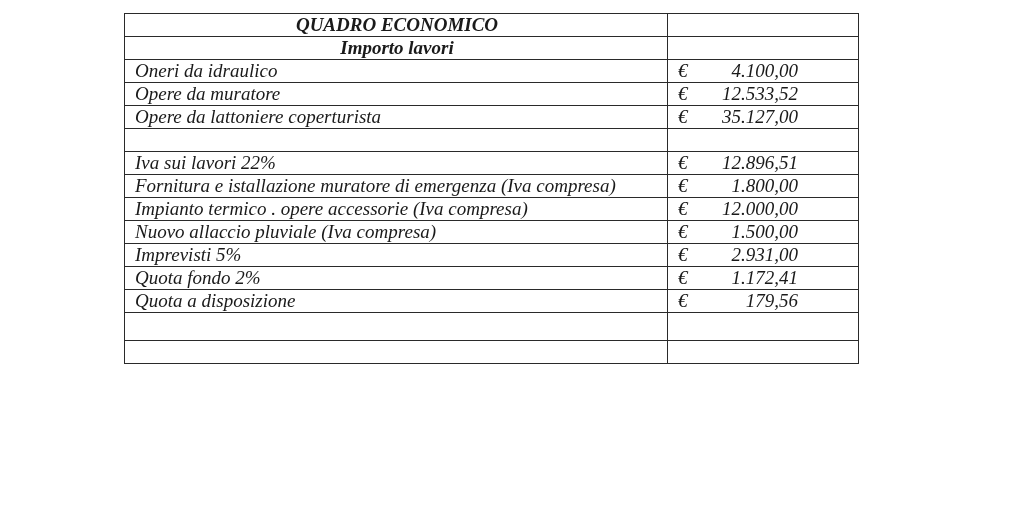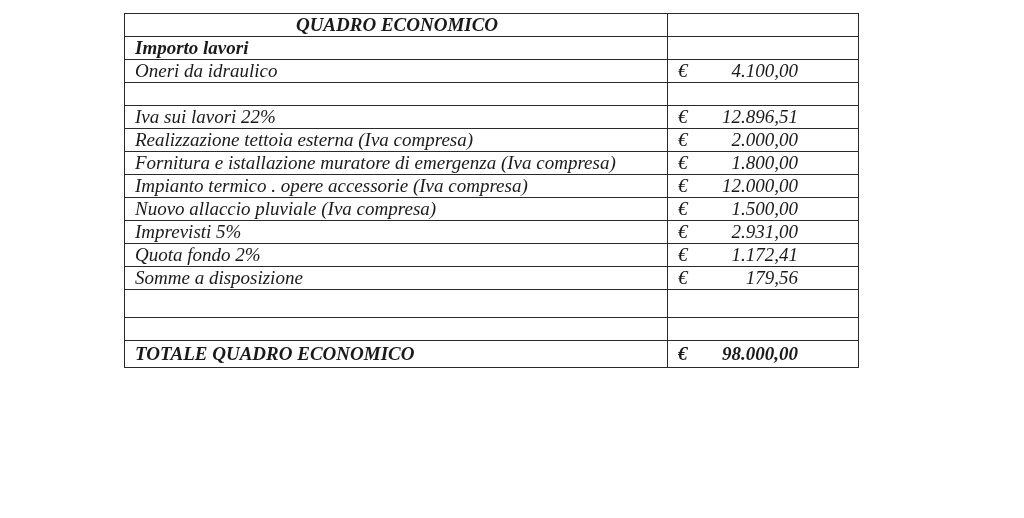--- a/index.html
+++ b/index.html
@@ -5,21 +5,21 @@
     html, body { margin: 0; padding: 0; background: #ffffff; }
     body { width: 1024px; height: 518px; position: relative; overflow: hidden;
            font-family: "Liberation Serif", "DejaVu Serif", serif; color: #1a1a1a; }
     table.qe { position: absolute; left: 124px; top: 13px; border-collapse: collapse;
                width: 734px; table-layout: fixed; }
     table.qe td { border: 1.5px solid #2a2a2a; padding: 0 8px 0 10px; font-size: 19px;
                   line-height: 22px; height: 22px; white-space: nowrap; overflow: hidden; font-style: italic; }
     col.c1 { width: 543px; }
     col.c2 { width: 191px; }
     .title-cell { text-align: center; font-weight: bold; font-size: 20px; }
-    .bold { font-weight: bold; }
+    .bold { font-weight: bold; text-align: center; }
     .amt { display: flex; justify-content: space-between; padding-right: 52px; }
     .amt .eur { width: 20px; }
     .amt .val { text-align: center; }
     tr.h-empty td { height: 22px; }
     tr.h-tall td { height: 27px; }
     tr.total td { height: 26px; font-weight: bold; }
     tr.total .amt { padding-right: 52px; }
   </style>
 </head>
 <body>
@@ -41,41 +41,50 @@
 
   <tr>
     <td>Oneri da idraulico</td>
     <td>
           <div class="amt">
             <span class="eur">€</span>
             <span class="val">4.100,00</span>
           </div>
         </td>
   </tr>
+  <tr>
+    <td>Opere da muratore</td>
+    <td>
+          <div class="amt">
+            <span class="eur">€</span>
+            <span class="val">12.533,52</span>
+          </div>
+        </td>
+  </tr>
+  <tr>
+    <td>Opere da lattoniere coperturista</td>
+    <td>
+          <div class="amt">
+            <span class="eur">€</span>
+            <span class="val">35.127,00</span>
+          </div>
+        </td>
+  </tr>
 
   <tr class="h-empty">
     <td></td>
     <td></td>
   </tr>
 
   <tr>
     <td>Iva sui lavori 22%</td>
     <td>
           <div class="amt">
             <span class="eur">€</span>
             <span class="val">12.896,51</span>
-          </div>
-        </td>
-  </tr>
-  <tr>
-    <td>Realizzazione tettoia esterna (Iva compresa)</td>
-    <td>
-          <div class="amt">
-            <span class="eur">€</span>
-            <span class="val">2.000,00</span>
           </div>
         </td>
   </tr>
   <tr>
     <td>Fornitura e istallazione muratore di emergenza (Iva compresa)</td>
     <td>
           <div class="amt">
             <span class="eur">€</span>
             <span class="val">1.800,00</span>
           </div>
@@ -111,41 +120,32 @@
   <tr>
     <td>Quota fondo 2%</td>
     <td>
           <div class="amt">
             <span class="eur">€</span>
             <span class="val">1.172,41</span>
           </div>
         </td>
   </tr>
   <tr>
-    <td>Somme a disposizione</td>
+    <td>Quota a disposizione</td>
     <td>
           <div class="amt">
             <span class="eur">€</span>
             <span class="val">179,56</span>
           </div>
         </td>
   </tr>
 
   <tr class="h-tall">
     <td></td>
     <td></td>
   </tr>
   <tr class="h-empty">
     <td></td>
     <td></td>
   </tr>
 
-  <tr class="total">
-    <td>TOTALE QUADRO ECONOMICO</td>
-    <td>
-          <div class="amt">
-            <span class="eur">€</span>
-            <span class="val">98.000,00</span>
-          </div>
-        </td>
-  </tr>
 </tbody>
   </table>
 
 </body></html>

